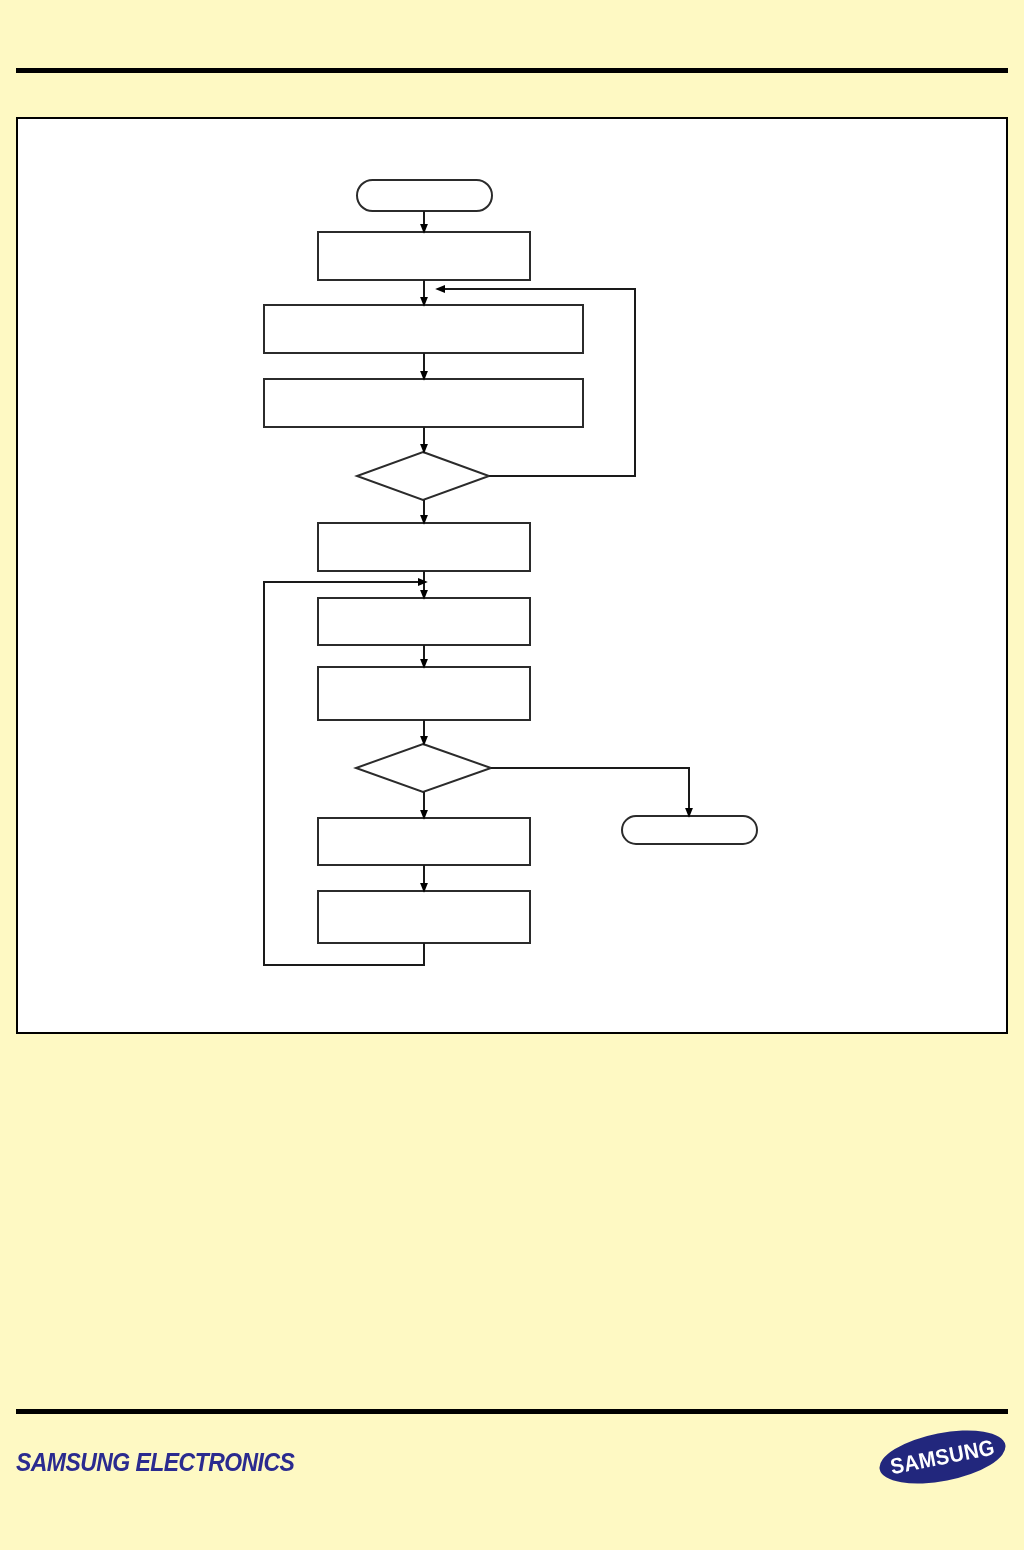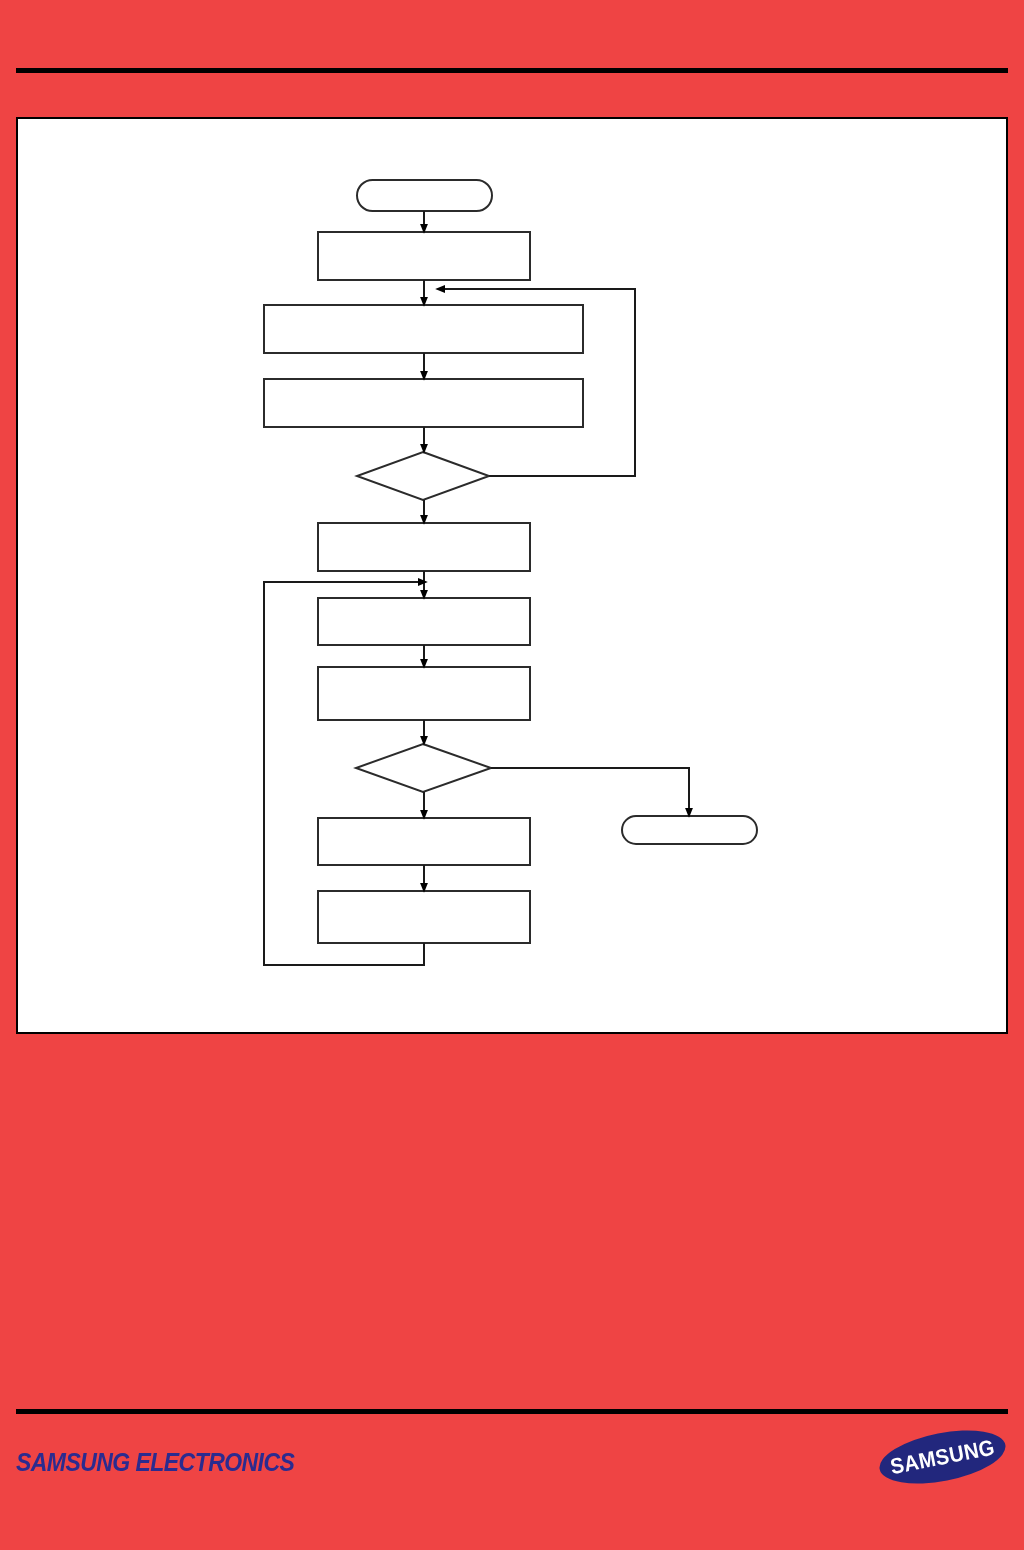--- a/index.html
+++ b/index.html
@@ -9,21 +9,21 @@
     background: #ffffff;
   }
   body {
     font-family: "Liberation Sans", sans-serif;
     -webkit-font-smoothing: antialiased;
   }
   #page {
     position: relative;
     width: 1024px;
     height: 1550px;
-    background: #ef4444;
+    background: #fef9c3;
     overflow: hidden;
   }
 
   
   .rule {
     position: absolute;
     left: 16px;
     width: 992px;
     background: #000000;
   }

